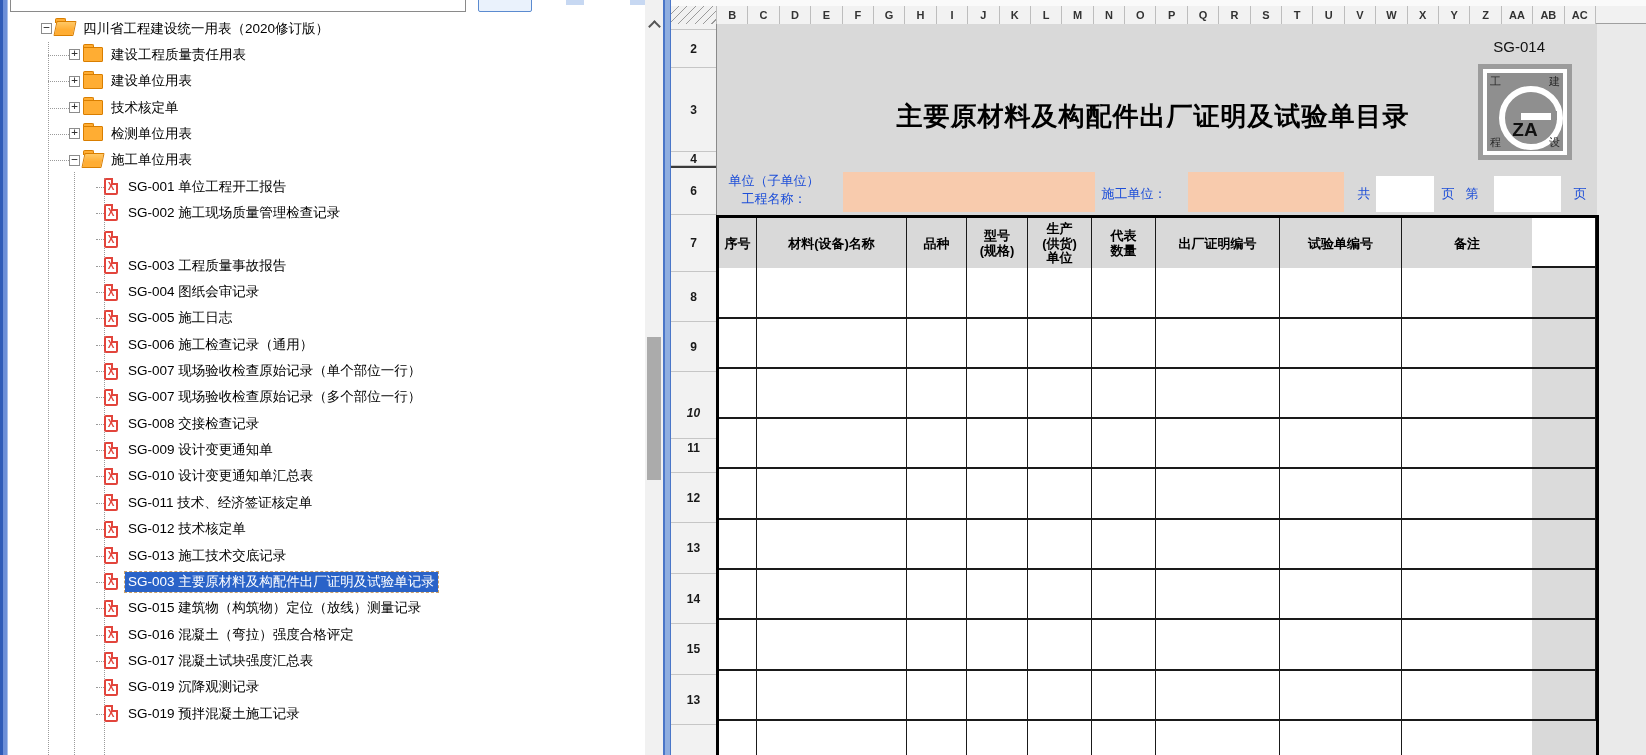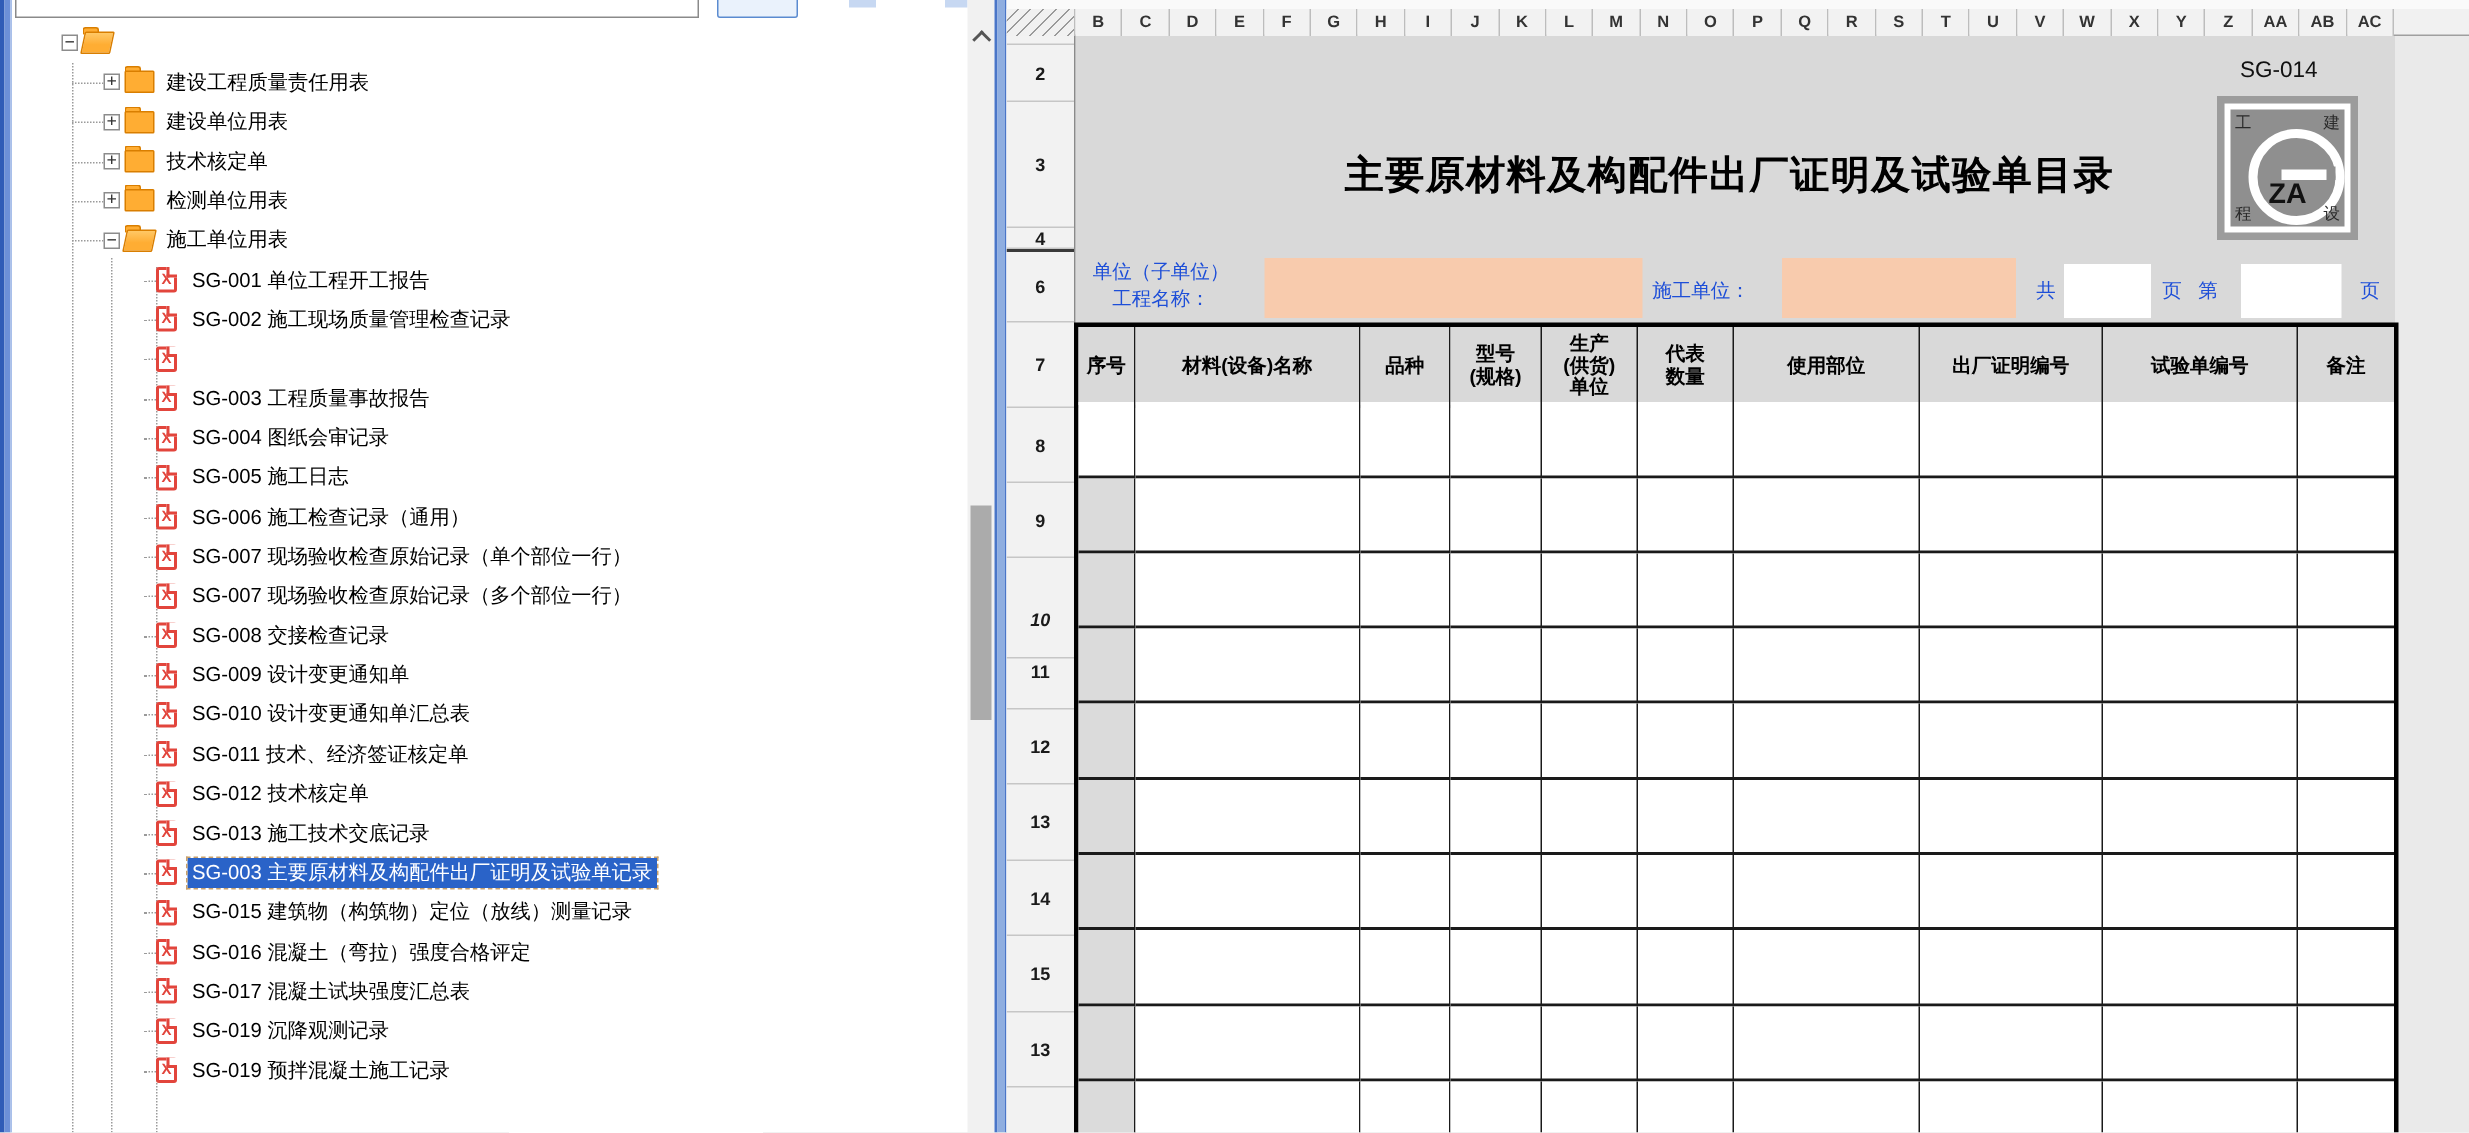--- a/index.html
+++ b/index.html
@@ -124,20 +124,21 @@
     <div class="btn-frag" id="frag1"></div>
     <div class="btn-frag" id="frag2"></div>
   </div>
   <div class="guide" id="guide-root" style="left:40px;top:42px;height:713px;"></div>
   <div class="guide" id="guide-l1" style="left:66px;top:172px;height:583px;"></div>
   <div class="guide" id="guide-l2" style="left:96px;top:178px;height:577px;"></div>
   <div id="tree-rows">
       <div class="trow" style="top: 0px; padding-left: 33px;">
         <span class="expand-box">−</span>
         <span class="folder open"></span>
+        <span class="tree-label">四川省工程建设统一用表（2020修订版）</span>
       </div>
       <div class="trow" style="top: 26.35px; padding-left: 40px;">
         <span class="stub" style="width: 21px;"></span>
         <span class="expand-box">+</span>
         <span class="folder"></span>
         <span class="tree-label">建设工程质量责任用表</span>
       </div>
       <div class="trow" style="top: 52.7px; padding-left: 40px;">
         <span class="stub" style="width: 21px;"></span>
         <span class="expand-box">+</span>
@@ -365,21 +366,20 @@
       <div class="th">序号</div>
       <div class="th">材料(设备)名称</div>
       <div class="th">品种</div>
       <div class="th">型号
 (规格)</div>
       <div class="th">生产
 (供货)
 单位</div>
       <div class="th">代表
 数量</div>
-      <div class="th">使用部位</div>
       <div class="th">出厂证明编号</div>
       <div class="th">试验单编号</div>
       <div class="th lastcol">备注</div>
       <div class="td seq active"></div>
       <div class="td"></div>
       <div class="td"></div>
       <div class="td"></div>
       <div class="td"></div>
       <div class="td"></div>
       <div class="td"></div>

